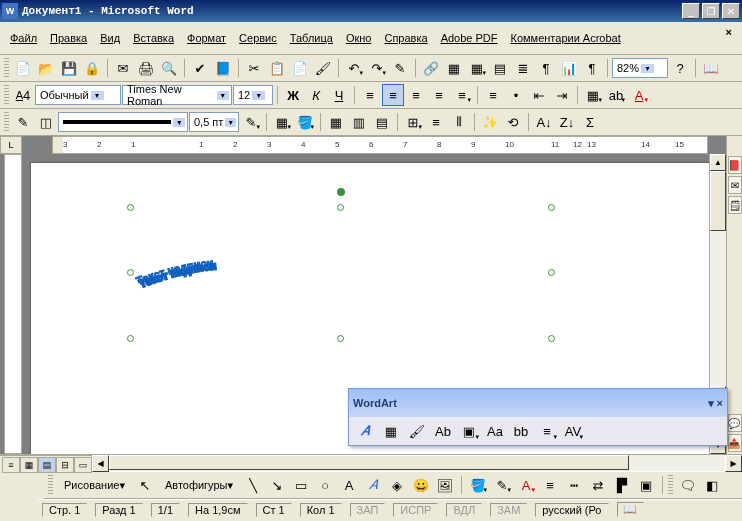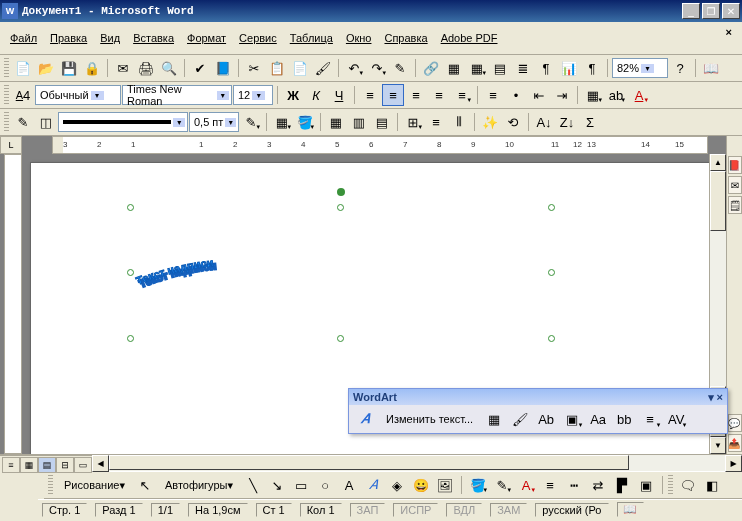--- a/index.html
+++ b/index.html
@@ -29,21 +29,21 @@
 .page-wrap { flex:1; overflow:auto; position:relative; background:#808080; }
 .page { background:#fff; width:680px; height:380px; margin:8px 4px; position:relative; box-shadow:2px 2px 4px rgba(0,0,0,.4); border:1px solid #666; }
 .wordart-obj { position:absolute; left:100px; top:45px; width:420px; height:130px; }
 .wahandle { width:7px; height:7px; background:#fff; border:1px solid #3a923a; border-radius:50%; position:absolute; }
 .wa-tl{top:-4px;left:-4px}.wa-tr{top:-4px;right:-4px}.wa-bl{bottom:-4px;left:-4px}.wa-br{bottom:-4px;right:-4px}
 .wa-tm{top:-4px;left:50%;margin-left:-4px}.wa-bm{bottom:-4px;left:50%;margin-left:-4px}
 .wa-ml{top:50%;left:-4px;margin-top:-4px}.wa-mr{top:50%;right:-4px;margin-top:-4px}
 .warot { width:8px;height:8px;background:#3a923a;border-radius:50%;position:absolute;top:-20px;left:50%;margin-left:-4px; }
 .watext { font-family:Impact,Arial Black,sans-serif; font-size:62px; font-weight:bold; fill:#1e90ff; }
 .wordart-toolbar { position:absolute; left:348px; top:388px; width:380px; background:#e8e8f0; border:1px solid #7a96df; box-shadow:2px 2px 4px rgba(0,0,0,.3); }
-.wa-title { background:linear-gradient(#9ebef5,#c6d6f7); height:16px; padding:0 4px; font-size:10px; font-weight:bold; display:flex; align-items:center; color:#1f3f7a; }
+.wa-title { background:linear-gradient(#9ebef5,#c6d6f7); height:28px; padding:0 4px; font-size:10px; font-weight:bold; display:flex; align-items:center; color:#1f3f7a; }
 .wa-title .sp { flex:1; }
 .wa-body { padding:2px 4px; display:flex; align-items:center; gap:2px; }
 .wa-body .tbtn { width:24px; height:24px; }
 .wabtn-txt { padding:0 6px; height:22px; display:inline-flex; align-items:center; border:1px solid transparent; font-size:11px; }
 .viewbtns { background:#ece9d8; height:18px; display:flex; align-items:center; border-top:1px solid #aca899; padding-left:2px; }
 .viewbtn { width:18px; height:16px; border:1px solid #aca899; display:inline-flex; align-items:center; justify-content:center; font-size:9px; background:#ece9d8; }
 .drawbar { background:#ece9d8; padding:2px 4px; display:flex; align-items:center; gap:2px; border-top:1px solid #fff; border-bottom:1px solid #aca899;margin-left:44px; }
 .statusbar { background:#ece9d8; height:20px; display:flex; align-items:center; padding:0 4px; gap:8px; border-top:1px solid #fff; font-size:10px;margin-left:38px; }
 .statusbar .cell { padding:0 6px; border:1px inset #ece9d8; }
 .statusbar .dim { color:#999; }
@@ -73,20 +73,21 @@
   <span class="menuitem"><u>Файл</u></span>
   <span class="menuitem"><u>Правка</u></span>
   <span class="menuitem"><u>Вид</u></span>
   <span class="menuitem"><u>Вставка</u></span>
   <span class="menuitem"><u>Формат</u></span>
   <span class="menuitem"><u>Сервис</u></span>
   <span class="menuitem"><u>Таблица</u></span>
   <span class="menuitem"><u>Окно</u></span>
   <span class="menuitem"><u>Справка</u></span>
   <span class="menuitem"><u>Adobe PDF</u></span>
+  <span class="menuitem"><u>Комментарии Acrobat</u></span>
   <span class="closedoc">×</span>
 </div>
 
 <div class="toolbar">
   <span class="handle"></span>
   <span class="tbtn">📄</span>
   <span class="tbtn">📂</span>
   <span class="tbtn">💾</span>
   <span class="tbtn">🔒</span>
   <span class="sep"></span>
@@ -267,21 +268,20 @@
 
 <div class="wordart-toolbar">
   <div class="wa-title">
     <span>WordArt</span>
     <span class="sp"></span>
     <span>▾</span>&nbsp;
     <span>×</span>
   </div>
   <div class="wa-body">
     <span class="tbtn" style="color:#2a6bd6;font-style:italic;font-weight:bold">𝐴</span>
-    <span class="wabtn-txt">Изменить текст...</span>
     <span class="tbtn">▦</span>
     <span class="tbtn">🖌</span>
     <span class="tbtn">Ab</span>
     <span class="tbtn arrow">▣</span>
     <span class="tbtn">Aa</span>
     <span class="tbtn">bb</span>
     <span class="tbtn arrow">≡</span>
     <span class="tbtn arrow">AV</span>
   </div>
 </div>

